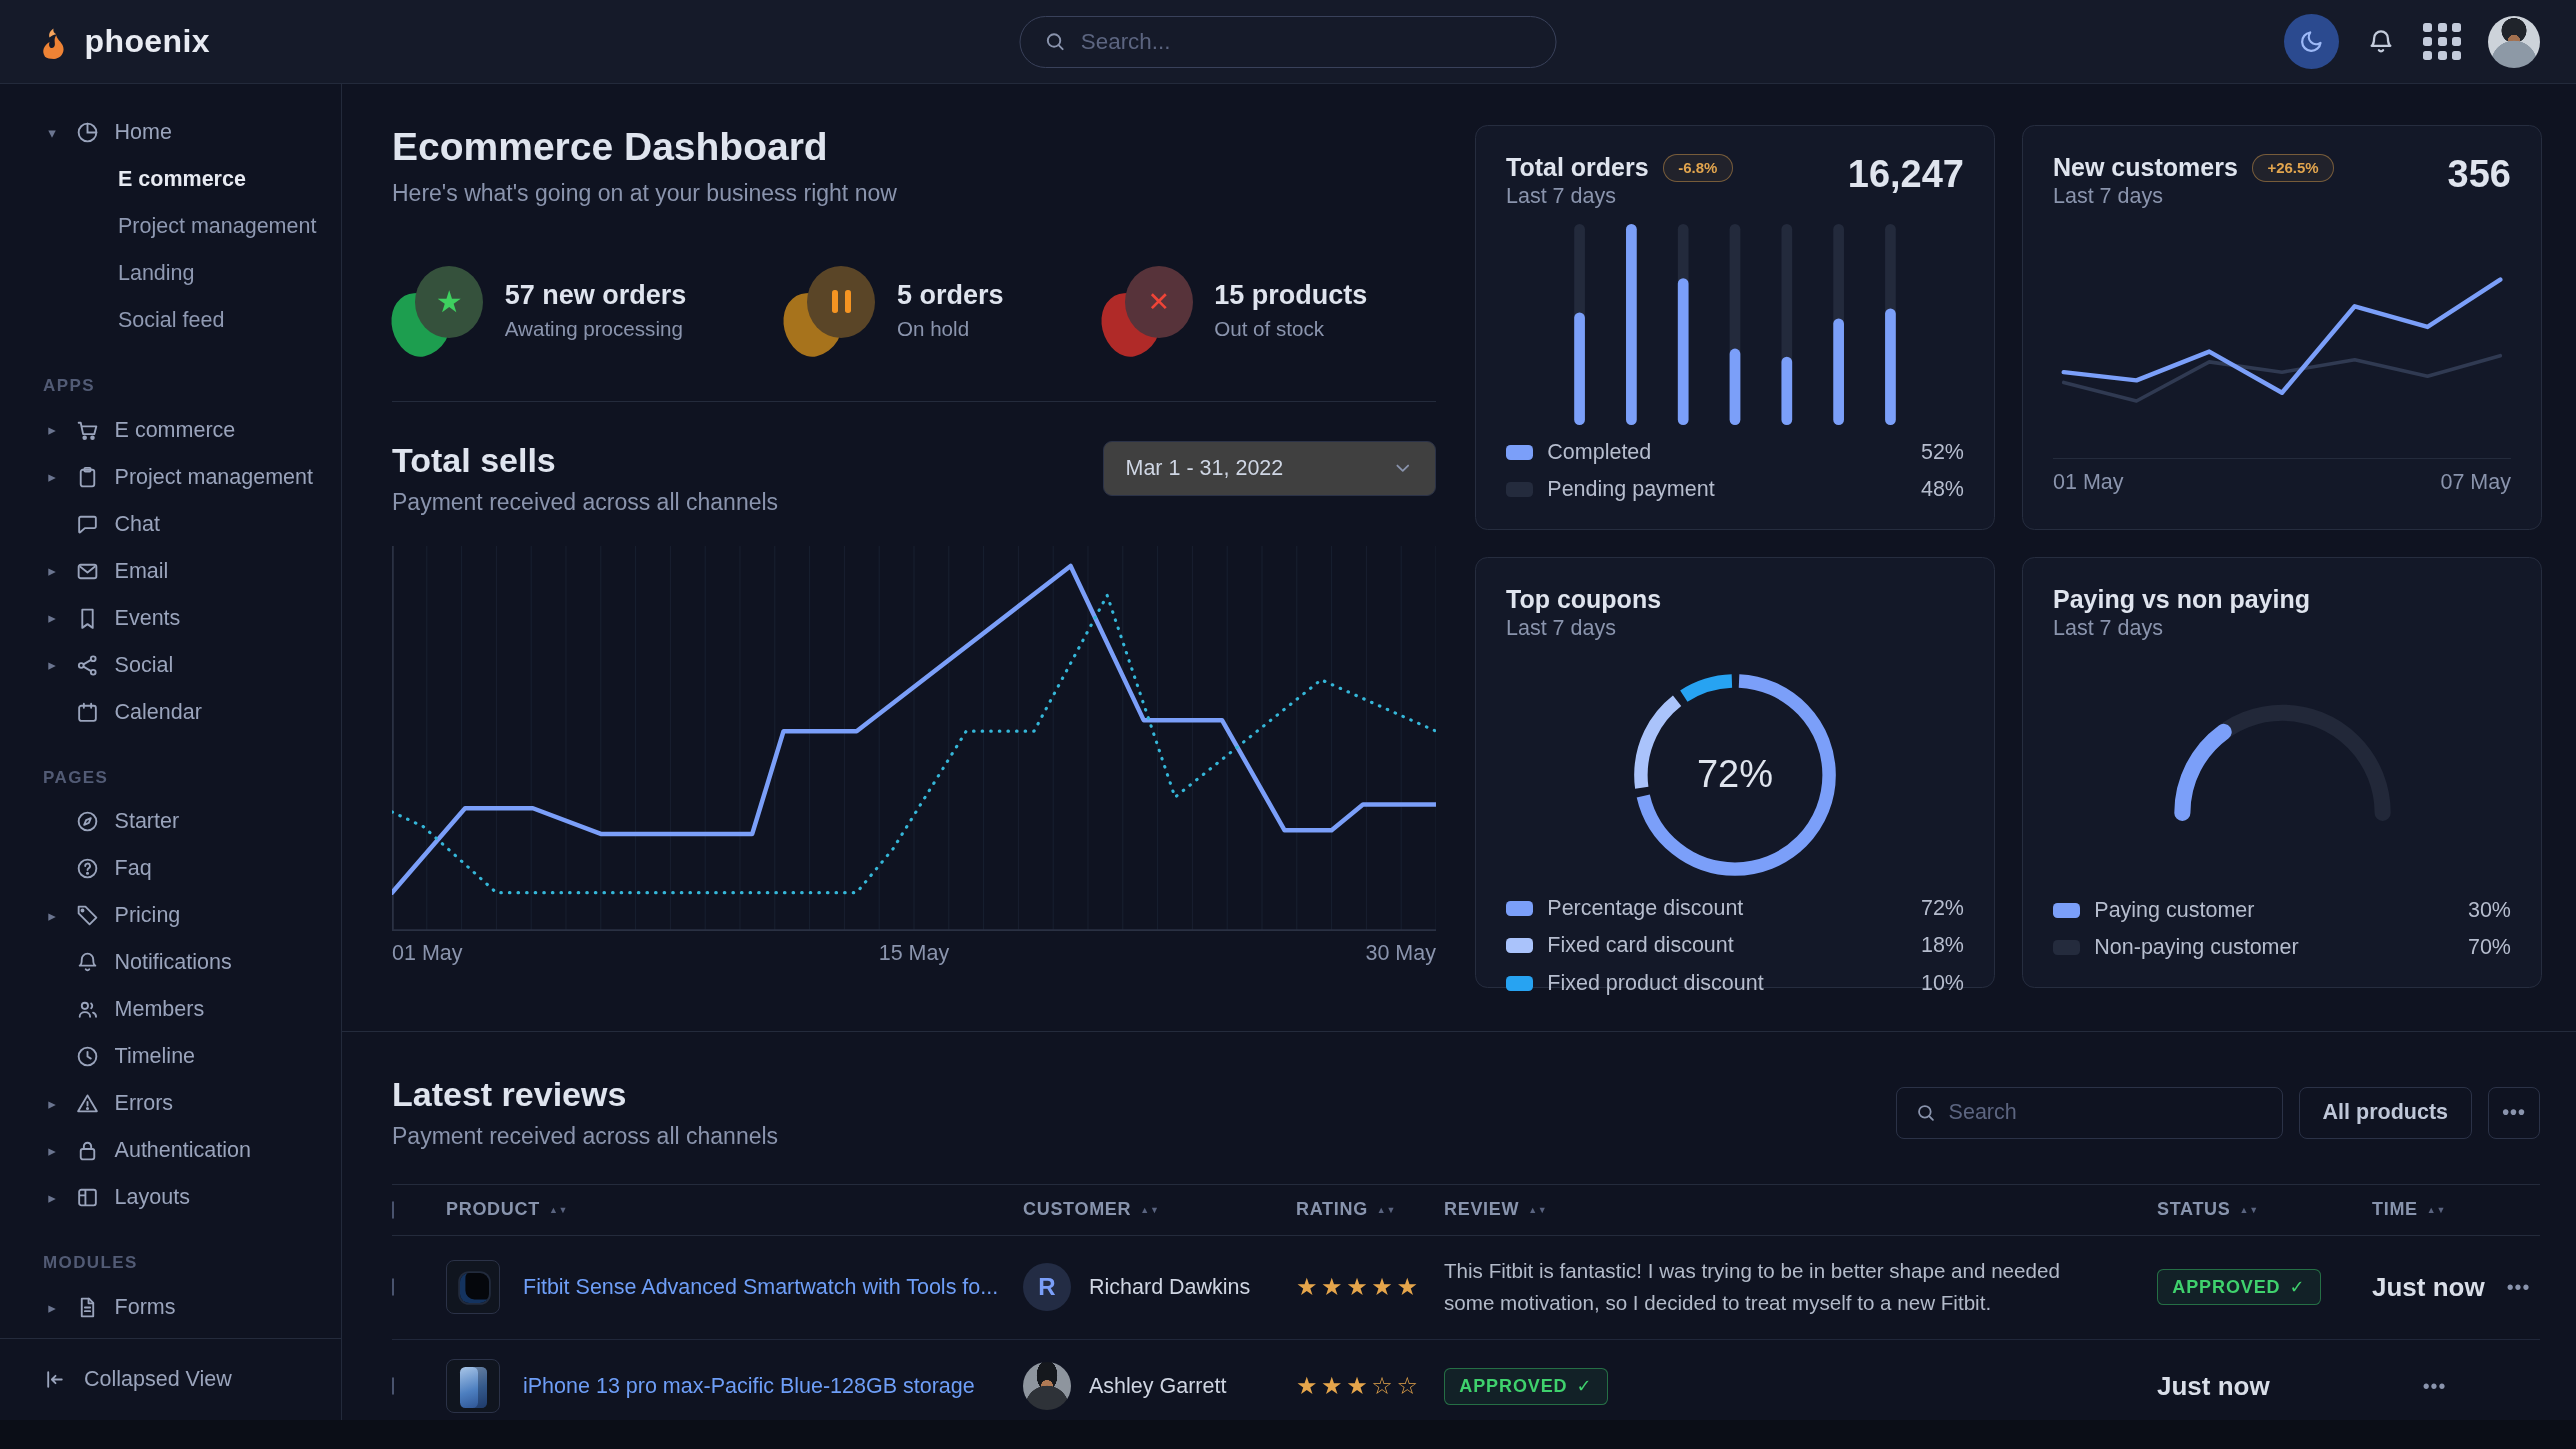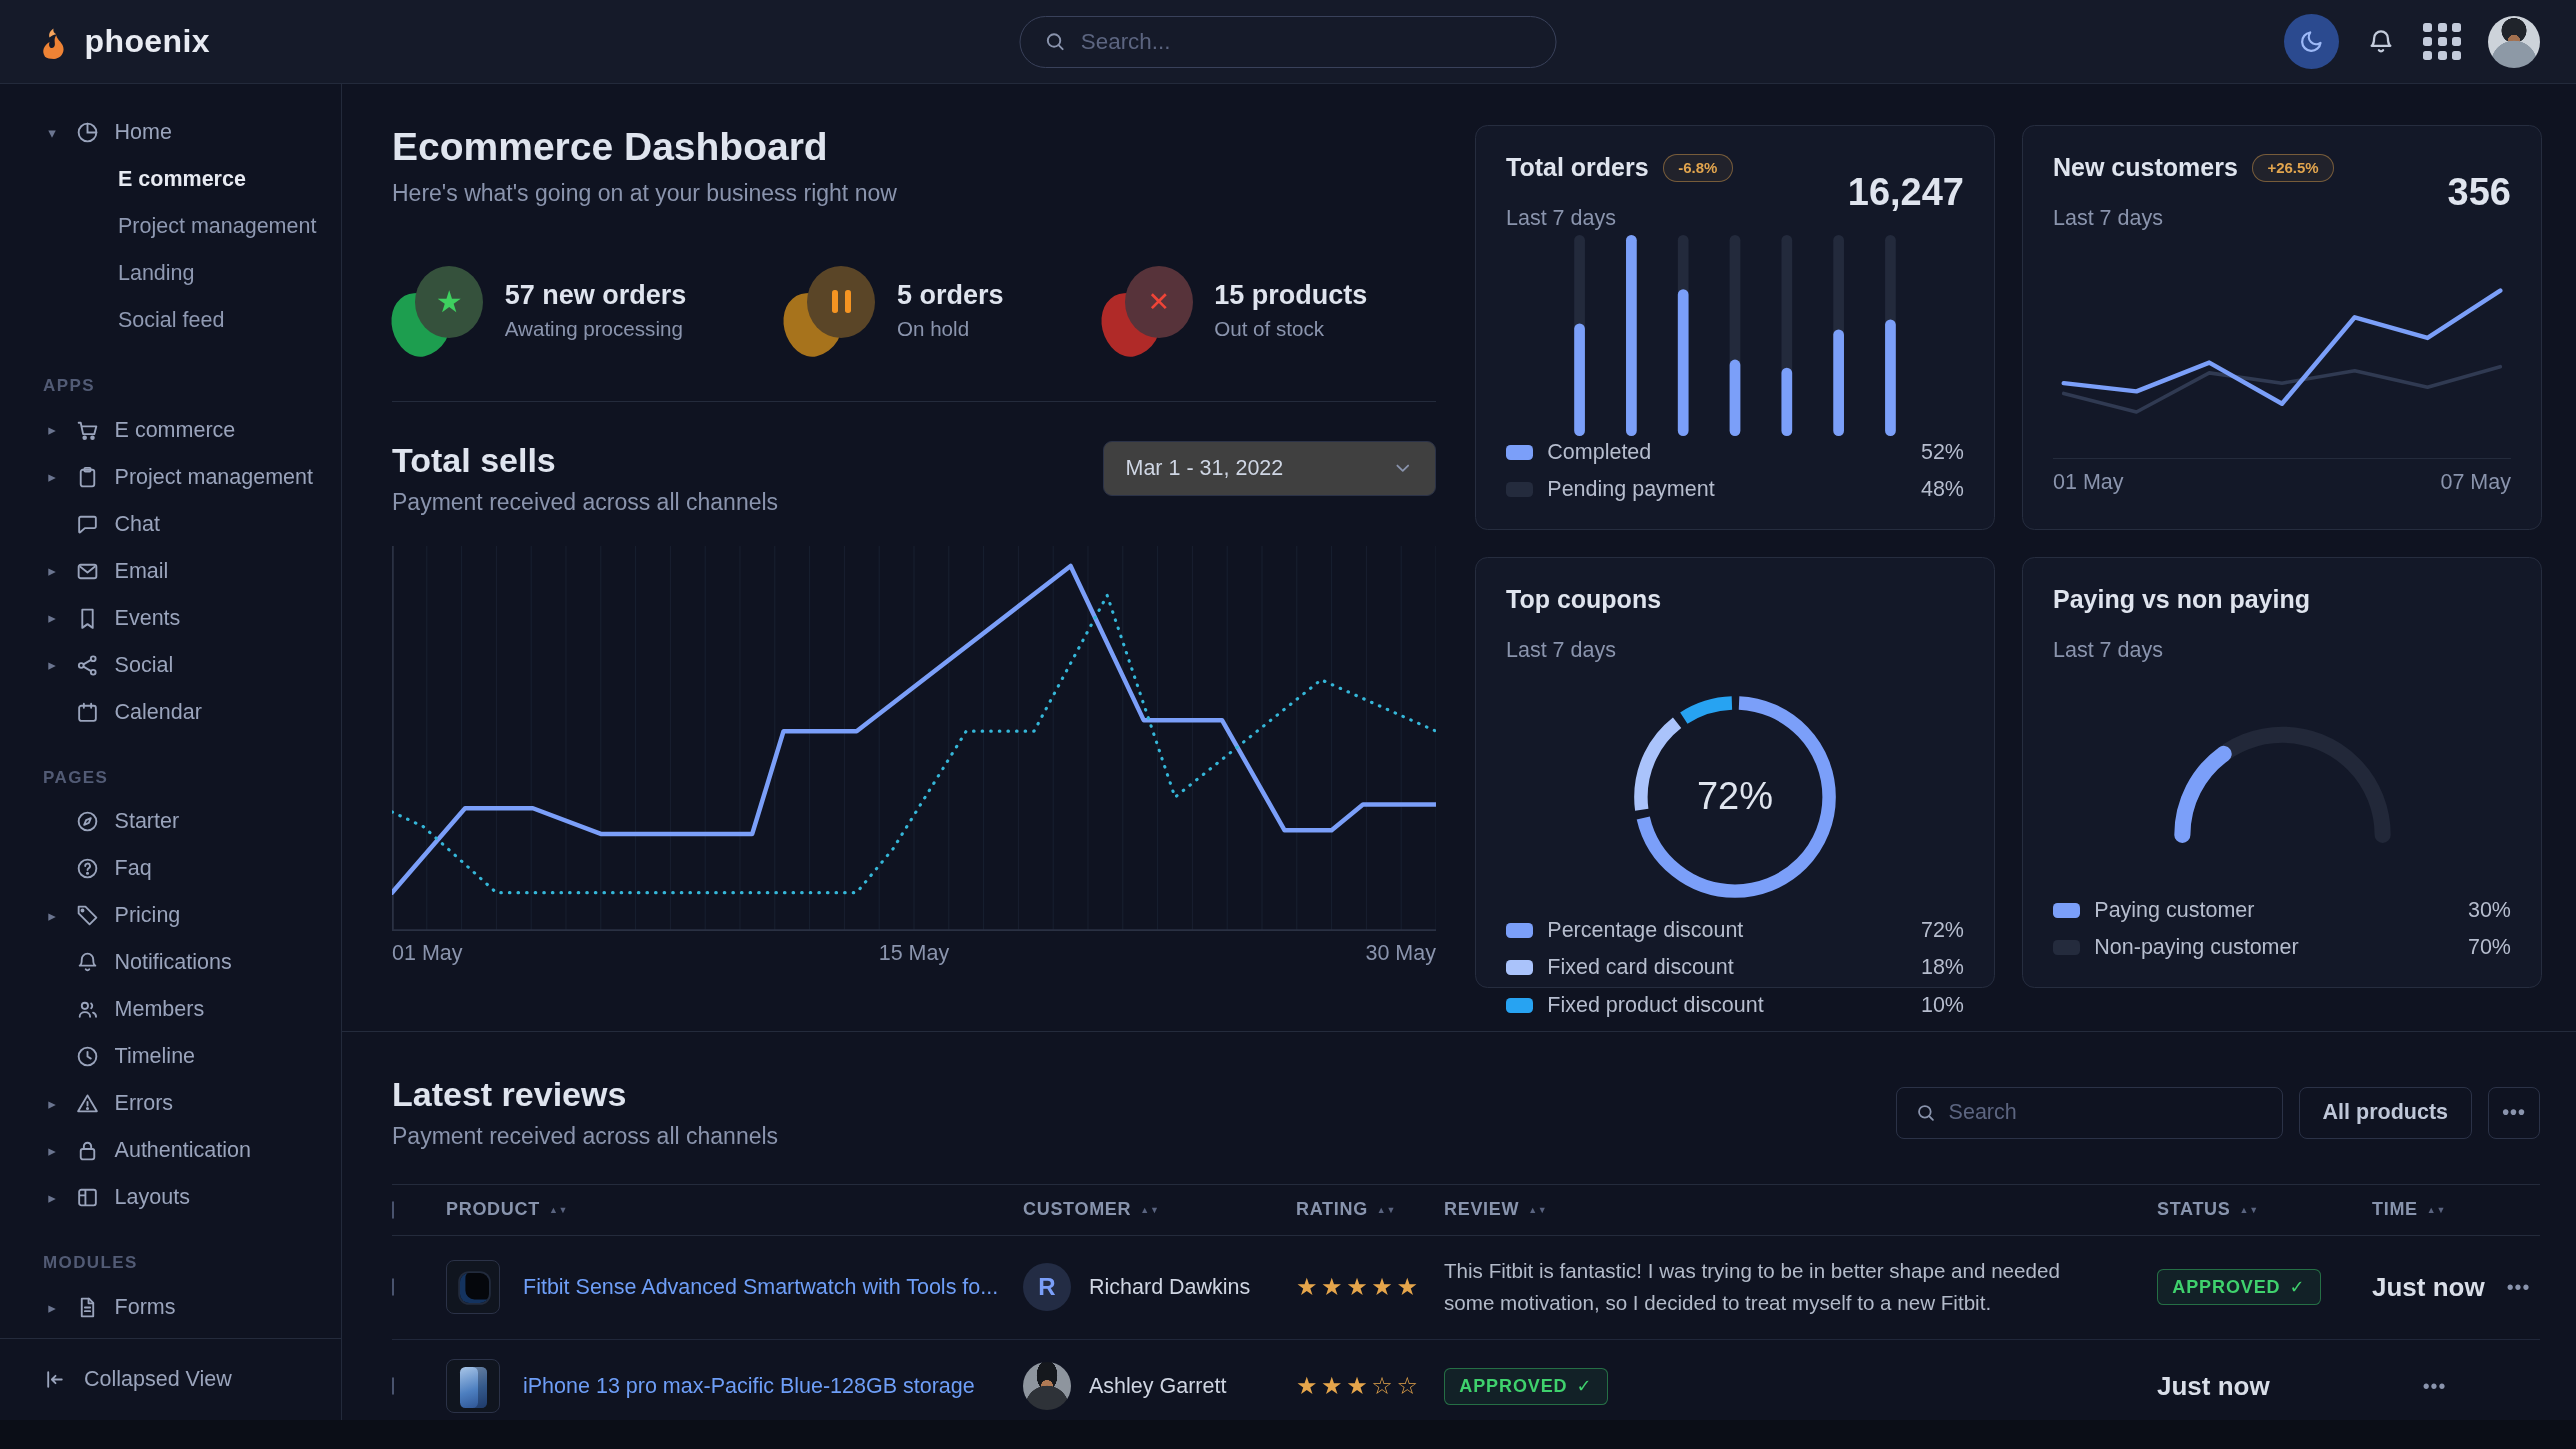--- a/index.html
+++ b/index.html
@@ -67,26 +67,26 @@
   .ts-head { margin-top:39px; display:flex; justify-content:space-between; align-items:flex-start; }
   h2 { font-size:34px; font-weight:700; color:#dfe4ee; }
   .sec-sub { margin-top:9px; }
   .select { width:333px; height:55px; border:0.9px solid #2b3247; background:#404040; border-radius:9px; display:flex; align-items:center; justify-content:space-between; padding:0 21.5px; font-size:21.5px; color:#cfd6e4; cursor:pointer; }
   .ts-chart { margin-top:30px; }
   .x-labels { display:flex; justify-content:space-between; font-size:21.5px; color:#8a94ad; margin-top:10.7px; }
 
   
   .cards-grid { display:grid; grid-template-columns:1fr 1fr; grid-template-rows:405px 431px; gap:27px; }
   .card { background:#131828; border:0.9px solid #262d3f; border-radius:12.5px; padding:27px 30px; display:flex; flex-direction:column; }
-  .card-head { display:flex; align-items:center; }
+  .card-head { display:flex; align-items:flex-start; }
   .card-title-wrap { display:flex; align-items:center; gap:14.3px; }
   .card-title { font-size:25px; font-weight:700; color:#dfe4ee; }
   .badge { font-size:15px; font-weight:700; color:#e2a54e; border:0.9px solid rgba(226,165,78,.45); background:rgba(226,165,78,.07); border-radius:894px; padding:4.5px 14.3px; }
   .card-big { margin-left:auto; font-size:38px; font-weight:700; color:#dfe4ee; }
-  .card-period { font-size:21.5px; color:#8a94ad; margin-top:24px; }
+  .card-period { font-size:21.5px; color:#8a94ad; margin-top:2px; }
   .legend { margin-top:auto; display:flex; flex-direction:column; gap:12.5px; }
   .lg-row { display:flex; align-items:center; gap:14.3px; font-size:21.5px; color:#b6bdce; }
   .sw { width:27px; height:15px; border-radius:4.5px; flex:0 0 27px; }
   .sw-blue { background:#7b9ff9; } .sw-track { background:#242b3d; } .sw-light { background:#aac3fb; } .sw-bright { background:#27a3f2; }
   .lg-lab { flex:1; } .lg-val { color:#b6bdce; }
   .chart-mid { flex:1; display:flex; align-items:center; justify-content:center; min-height:0; }
   .nc-sep { border-top:0.9px solid #242b3c; margin-top:5.4px; }
   .nc-labels { display:flex; justify-content:space-between; font-size:21.5px; color:#8a94ad; margin:10.7px 0 7.2px; }
   .donut-wrap { position:relative; width:242px; height:242px; margin:12.5px auto 0; }
   .donut-center { position:absolute; inset:0; display:flex; align-items:center; justify-content:center; font-size:38px; color:#dfe4ee; }

